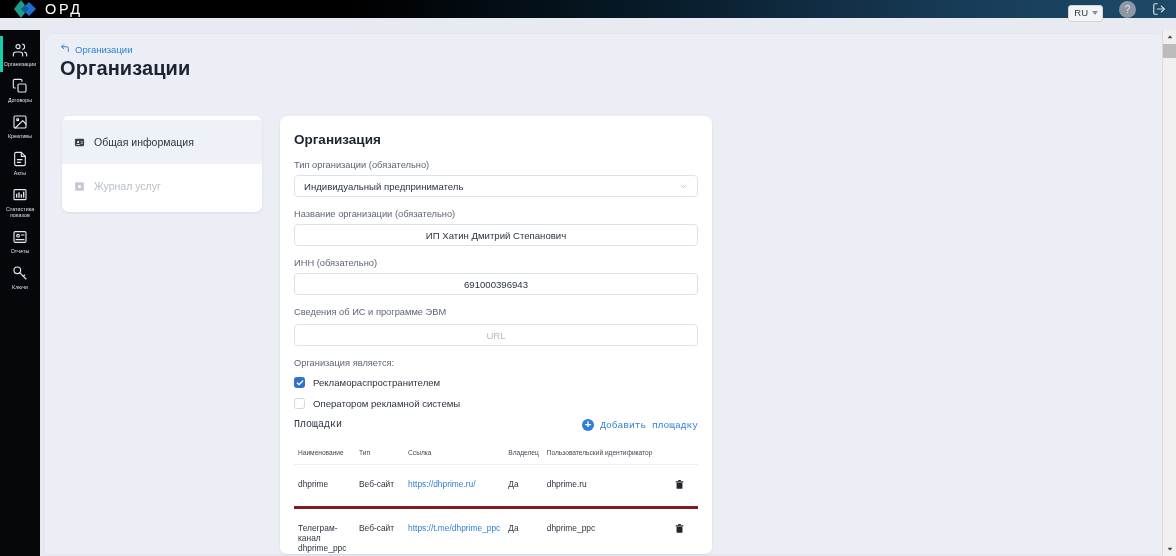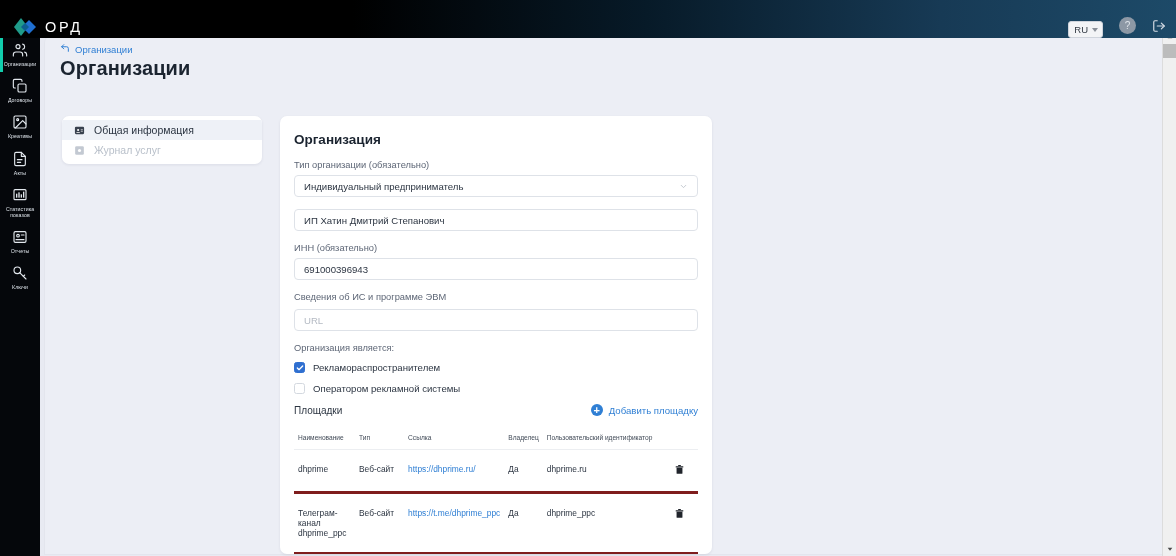--- a/index.html
+++ b/index.html
@@ -10,24 +10,24 @@
     overflow: hidden;
     font-family: "Liberation Sans", sans-serif;
     background: #e8eaf2;
   }
 
   
   .topbar {
     position: absolute;
     top: 0; left: 0;
     width: 1176px;
-    height: 38px;
+    height: 18px;
     background: linear-gradient(90deg, #000000 0%, #000000 30%, #071a28 55%, #173a55 80%, #1d4a68 100%);
     display: flex;
-    align-items: flex-end;
+    align-items: center;
     z-index: 40;
   }
   .logo-wrap {
     display: flex;
     align-items: center;
     gap: 7px;
     margin-left: 14px;
   }
   .logo-mark { width: 24px; height: 22px; display: block; }
   .logo-text {
@@ -156,21 +156,21 @@
     background: #ffffff;
     border-radius: 7px;
     padding: 4px 0;
     box-shadow: 0 1px 3px rgba(20,30,60,.08);
     overflow: hidden;
   }
   .tab-row {
     display: flex;
     align-items: center;
     gap: 9px;
-    padding: 4px 12px;
+    padding: 16px 12px;
     font-size: 10.5px;
     color: #2c3542;
     cursor: pointer;
   }
   .tab-row.active { background: #eef1f7; }
   .tab-row.disabled { color: #b9c0ca; cursor: default; }
   .tab-row .tic { display: flex; color: #39414e; }
   .tab-row.disabled .tic { color: #c3c9d2; }
 
   
@@ -202,20 +202,21 @@
     border: 1px solid #dee2e8;
     border-radius: 4px;
     background: #fff;
     font-size: 9.6px;
     color: #2c3542;
     padding: 0 9px;
     display: flex;
     align-items: center;
     font-family: "Liberation Sans", sans-serif;
     margin-bottom: 12px;
+    justify-content: center;
   }
   .fld.select { justify-content: space-between; cursor: pointer; }
   .fld.ph { color: #b4bac3; margin-top: 7px; }
   .chev-dn {
     color: #c3c8d0;
     display: flex;
     align-items: center;
   }
 
   .sub-label {
@@ -241,23 +242,23 @@
     background: #2f6fd0;
     border-color: #2f6fd0;
     display: flex;
     align-items: center;
     justify-content: center;
   }
   .cbx-lbl { font-size: 9.6px; color: #2c3542; }
 
   .plats-head {
     display: flex;
-    align-items: center;
     justify-content: space-between;
     margin: 8px 0 0 0;
+    font-family: Liberation Mono, monospace;
   }
   .plats-title { font-size: 10px; color: #2c3542; }
   .add-btn {
     display: flex;
     align-items: center;
     gap: 6px;
     color: #2f7fd4;
     font-size: 9.6px;
     cursor: pointer;
   }
@@ -496,20 +497,21 @@
       <div class="fld-label">Тип организации (обязательно)</div>
       <div class="fld select">
         <span>Индивидуальный предприниматель</span>
         <span class="chev-dn">
           <svg width="9" height="9" viewBox="0 0 24 24" fill="none" stroke="currentColor" stroke-width="2.6" stroke-linecap="round" stroke-linejoin="round">
             <polyline points="6 9 12 15 18 9"></polyline>
           </svg>
         </span>
       </div>
 
+      <div class="fld-label">Название организации (обязательно)</div>
       <div class="fld">
         <span>ИП Хатин Дмитрий Степанович</span>
       </div>
 
       <div class="fld-label">ИНН (обязательно)</div>
       <div class="fld">
         <span>691000396943</span>
       </div>
 
       <div class="fld-label">Сведения об ИС и программе ЭВМ</div>

